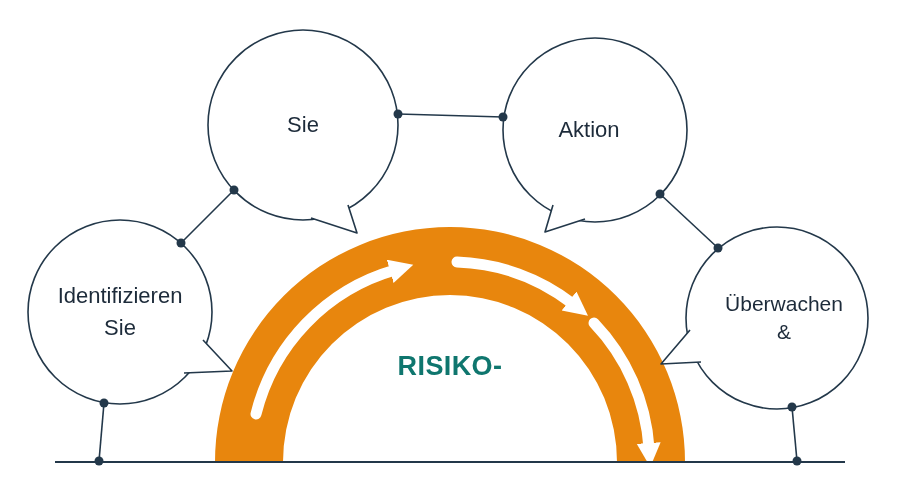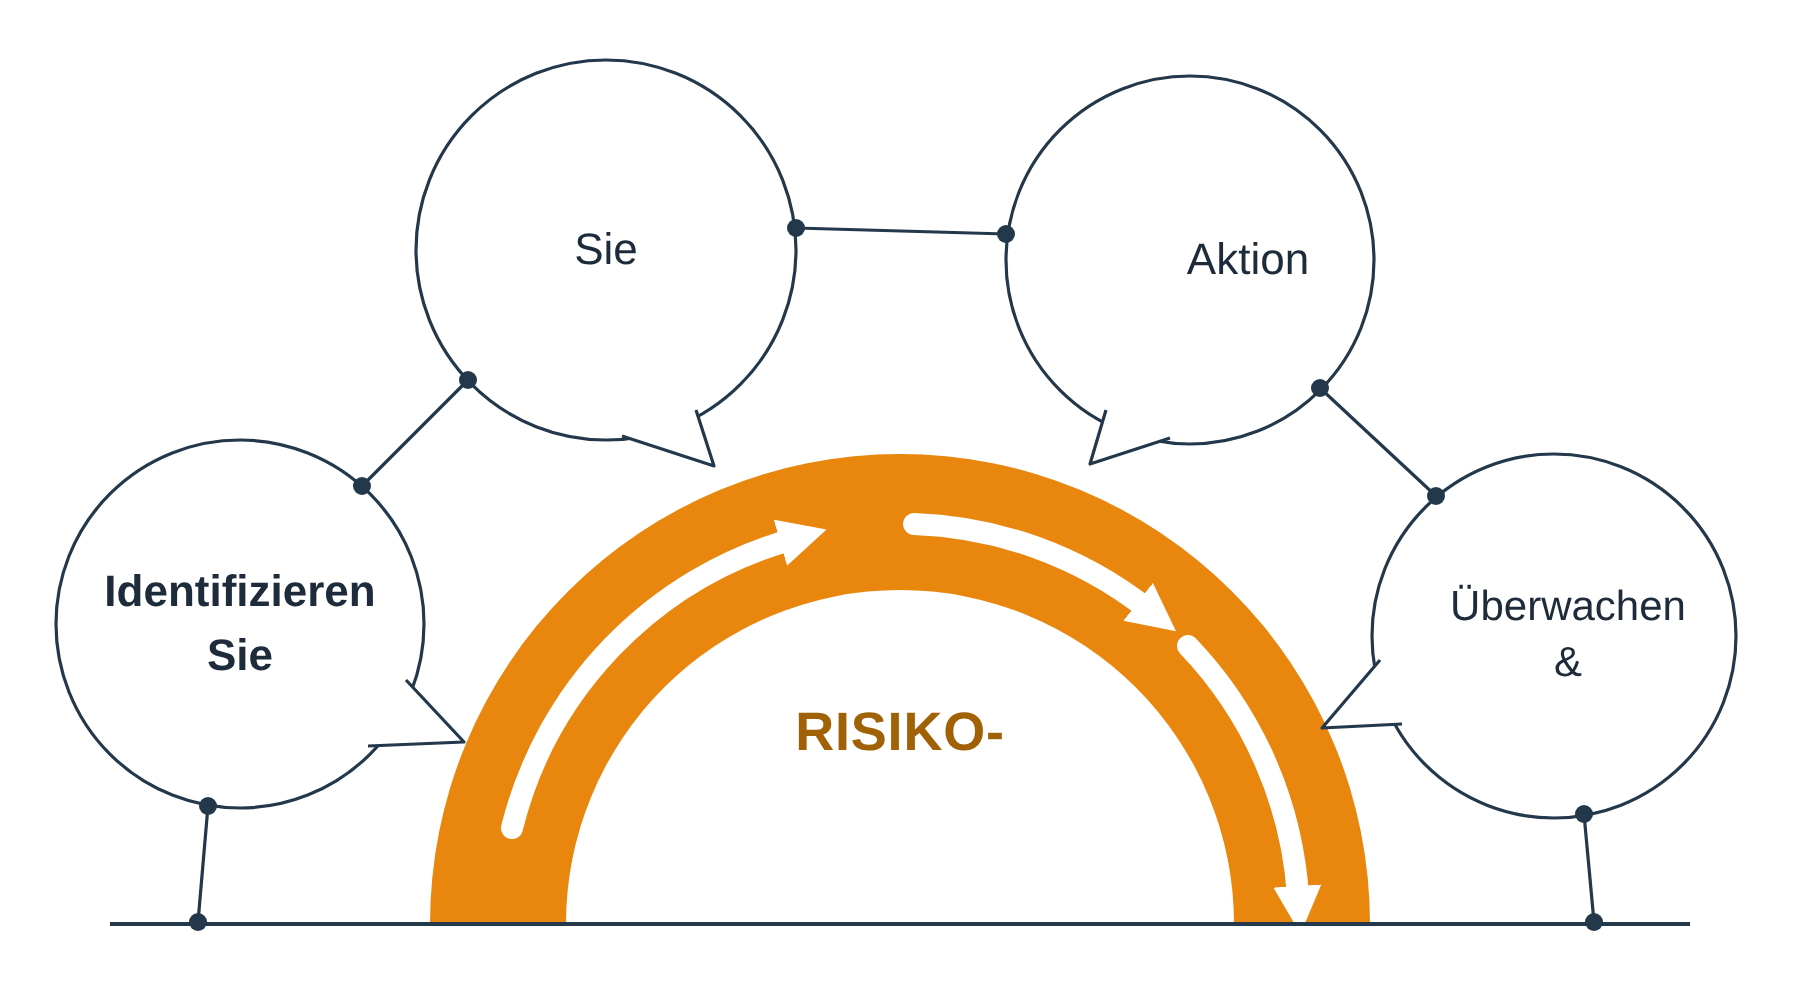--- a/index.html
+++ b/index.html
@@ -12,27 +12,27 @@
   }
   .stage svg{position:absolute;left:0;top:0;}
   .label{
     position:absolute;
     display:flex;flex-direction:column;
     align-items:center;justify-content:center;
     text-align:center;
     color:#1D2B3A;
     font-size:22px;line-height:1.45;font-weight:500;
   }
-  .label-identify{left:28px;top:262px;width:184px;height:100px;font-weight:bold;}
+  .label-identify{left:28px;top:262px;width:184px;height:100px;}
   .label-analyze{left:211px;top:75px;width:184px;height:100px;}
-  .label-action{left:532px;top:80px;width:184px;height:100px;text-align:center;}
+  .label-action{left:497px;top:80px;width:184px;height:100px;text-align:center;}
   .label-monitor{left:692px;top:266px;width:184px;height:104px;font-size:21px;line-height:1.32;}
   .center-title{
     position:absolute;left:280px;top:345px;width:340px;
-    text-align:center;color:#a16207;
+    text-align:center;color:#0f766e;
     font-size:27px;font-weight:700;line-height:42px;letter-spacing:0.4px;
   }
 </style>
 </head>
 <body>
 
 <div class="stage">
 
   <svg width="900" height="500" viewBox="0 0 900 500">
     <defs>

